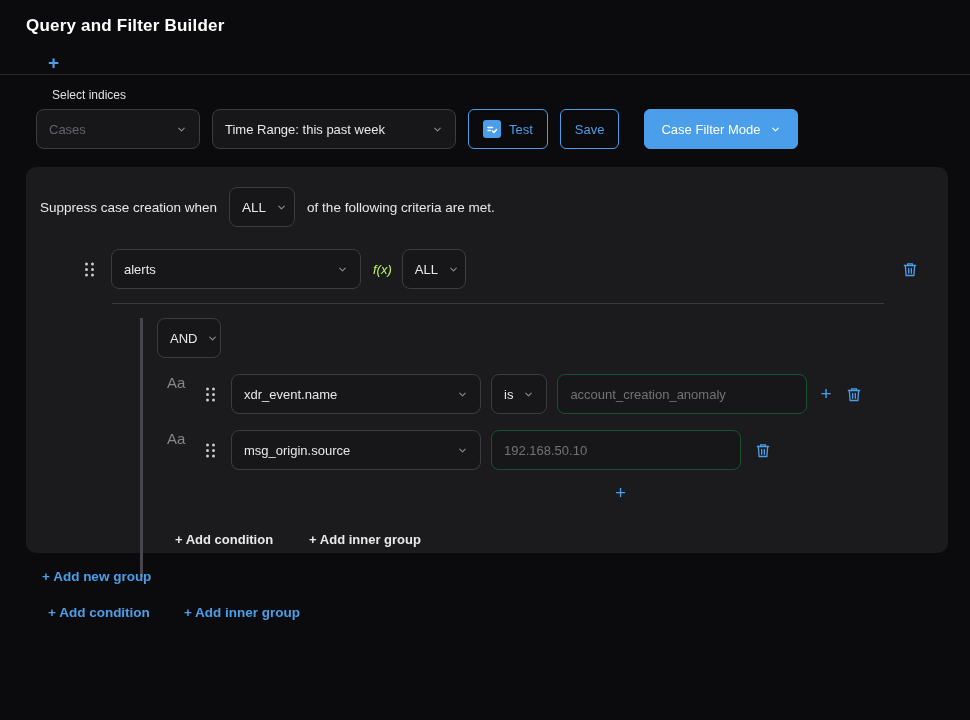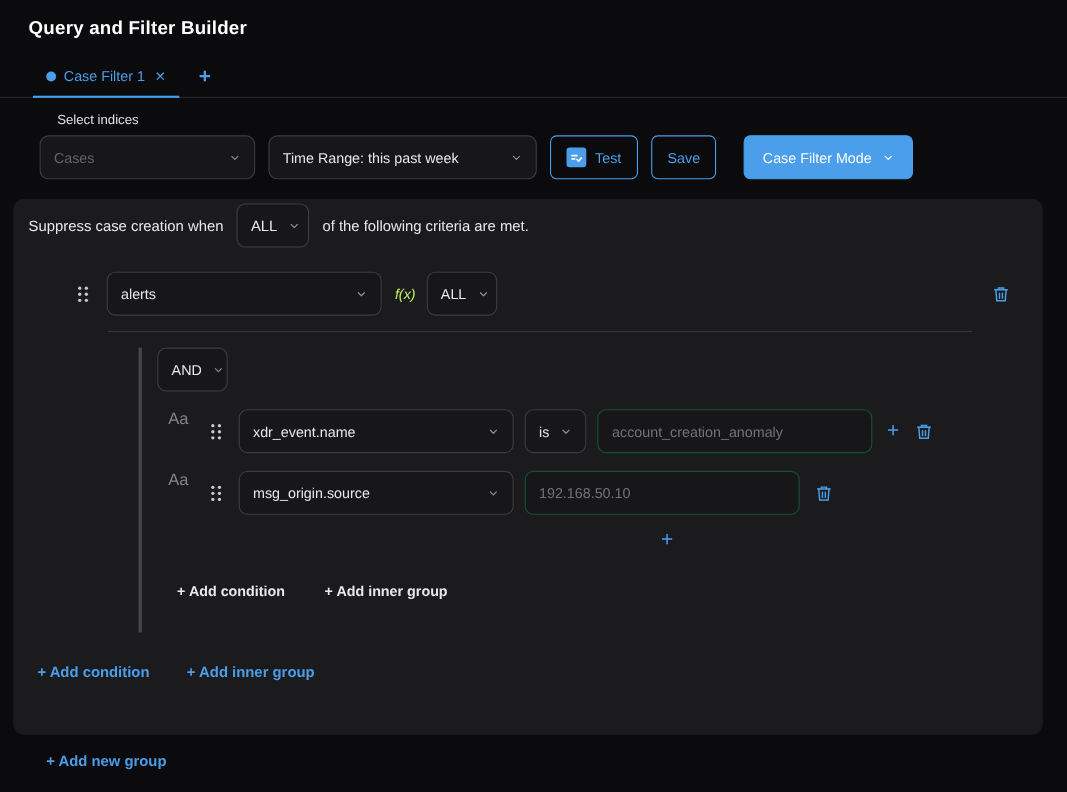--- a/index.html
+++ b/index.html
@@ -10,31 +10,31 @@
   .tab{display:flex;align-items:center;gap:7px;padding:10px 12px;border-bottom:2px solid #4a9eea;color:#4a9eea;cursor:pointer;margin-bottom:-1px}
   .tab-dot{width:9px;height:9px;border-radius:50%;background:#4a9eea}
   .tab-close{font-size:12px;margin-left:2px;cursor:pointer}
   .tab-add{display:flex;align-items:center;color:#4a9eea;font-size:19px;font-weight:600;padding:0 18px;cursor:pointer}
 
   .indices-label{font-size:12px;color:#e0e0e0;margin:13px 0 7px 52px}
   .controls{display:flex;align-items:center;gap:12px;margin-left:36px}
   .select{display:flex;align-items:center;justify-content:space-between;gap:10px;height:40px;padding:0 12px;background:#17171a;border:1px solid #3c3c42;border-radius:8px;color:#e8e8e8;cursor:pointer;flex-shrink:0}
   .select .chev{color:#8b8b92;flex-shrink:0}
   .placeholder{color:#63636a}
-  .sel-indices{width:196px}
+  .sel-indices{width:164px}
   .sel-tenant{width:120px}
   .sel-time{width:244px}
 
   .btn{display:flex;align-items:center;height:40px;border-radius:6px;cursor:pointer;font-size:13px;background:transparent;font-family:inherit}
   .btn-outline{gap:8px;padding:0 14px;border:1px solid #4a9eea;color:#4a9eea}
   .btn-primary{gap:10px;padding:0 16px;background:#4a9eea;border:1px solid #4a9eea;color:#fff;margin-left:13px}
   .btn-primary .chev{color:#fff}
   .test-icon{width:18px;height:18px;border-radius:3px;background:#4a9eea;display:flex;align-items:center;justify-content:center}
 
-  .panel{margin:18px 22px 0 12px;height:487px;background:#1b1b1e;border-radius:10px;padding:4px 14px 0 14px}
+  .panel{margin:18px 22px 0 26px;height:386px;background:#1b1b1e;border-radius:10px;padding:20px 14px 0 14px}
   .suppress{display:flex;align-items:center;gap:12px;font-size:13.5px}
   .sel-small{width:66px}
 
   .group-row{display:flex;align-items:center;margin:22px 0 0 44px}
   .drag-handle{display:flex;align-items:center;cursor:grab;flex-shrink:0}
   .sel-source{width:250px;margin-left:16px}
   .fx{font-style:italic;color:#bef264;margin:0 10px 0 12px}
   .sel-match{width:64px}
   .icon-btn{background:none;border:none;cursor:pointer;display:flex;align-items:center;padding:0}
   .group-trash{margin-left:auto;margin-right:16px}
@@ -60,25 +60,20 @@
   .add-new-group{margin:16px 0 0 42px;width:fit-content;display:block}
 </style>
 </head>
 <body>
 
 <div class="app">
 
   <h1 class="title">Query and Filter Builder</h1>
 
   <div class="tabbar">
-    <div class="tab">
-      <span class="tab-dot"></span>
-      <span>Case Filter 1</span>
-      <span class="tab-close">✕</span>
-    </div>
     <div class="tab-add">+</div>
   </div>
 
   <div class="indices-label">Select indices</div>
 
   <div class="controls">
 
     <div class="select sel-indices">
       <span class="placeholder">Cases</span>
       <svg class="chev" width="11" height="11" viewBox="0 0 24 24">

